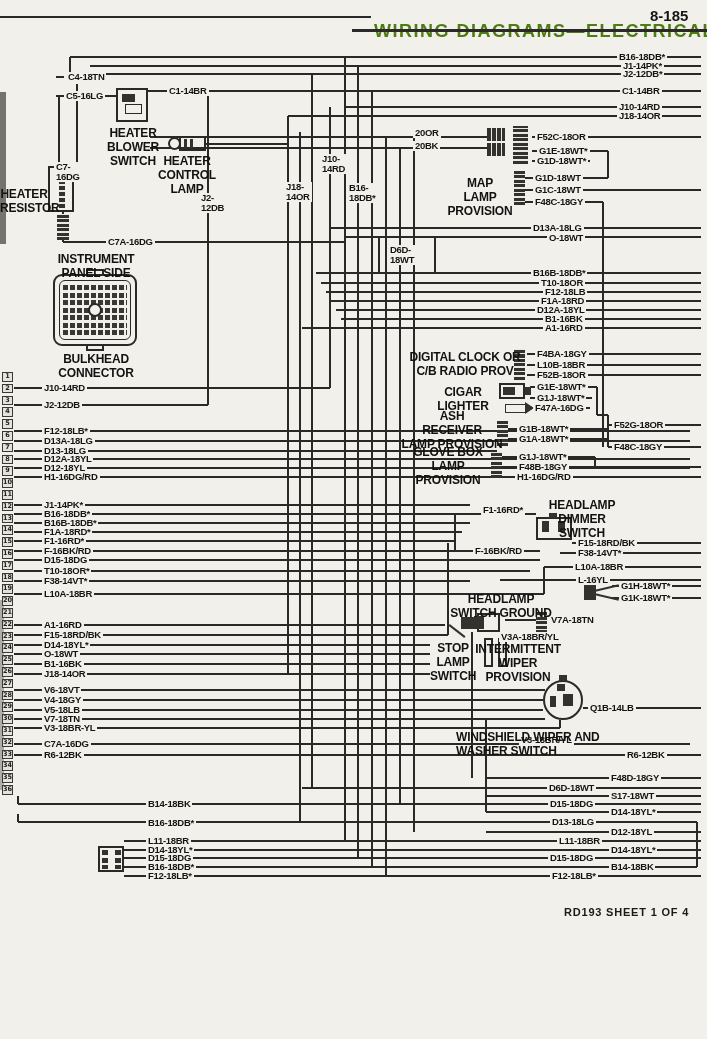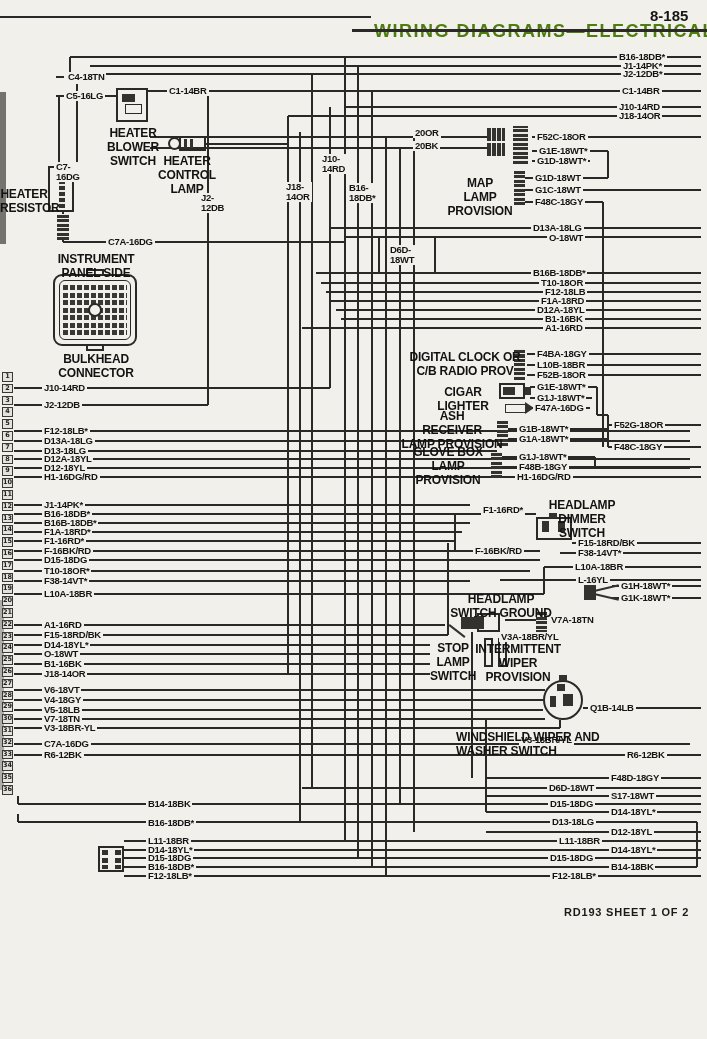--- a/index.html
+++ b/index.html
@@ -424,14 +424,14 @@
       <div class="pin" style="left: 2px; top: 702.4px;">29</div>
       <div class="pin" style="left: 2px; top: 714.2px;">30</div>
       <div class="pin" style="left: 2px; top: 726px;">31</div>
       <div class="pin" style="left: 2px; top: 737.8px;">32</div>
       <div class="pin" style="left: 2px; top: 749.6px;">33</div>
       <div class="pin" style="left: 2px; top: 761.4px;">34</div>
       <div class="pin" style="left: 2px; top: 773.2px;">35</div>
       <div class="pin" style="left: 2px; top: 785px;">36</div>
     </div>
 
-  <span class="footer-ref">RD193 SHEET 1 OF 2</span>
+  <span class="footer-ref">RD193 SHEET 1 OF 4</span>
 </div>
 
 </body></html>

